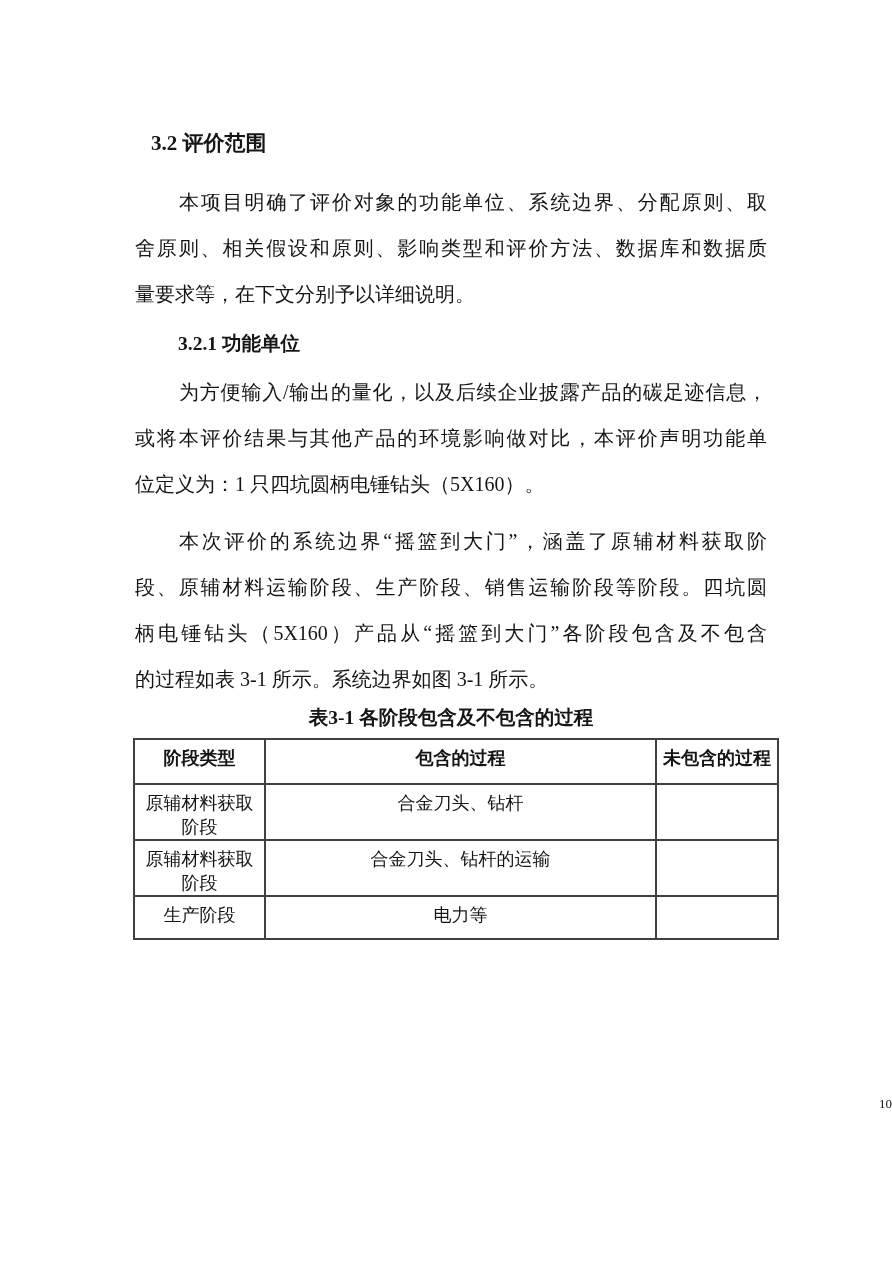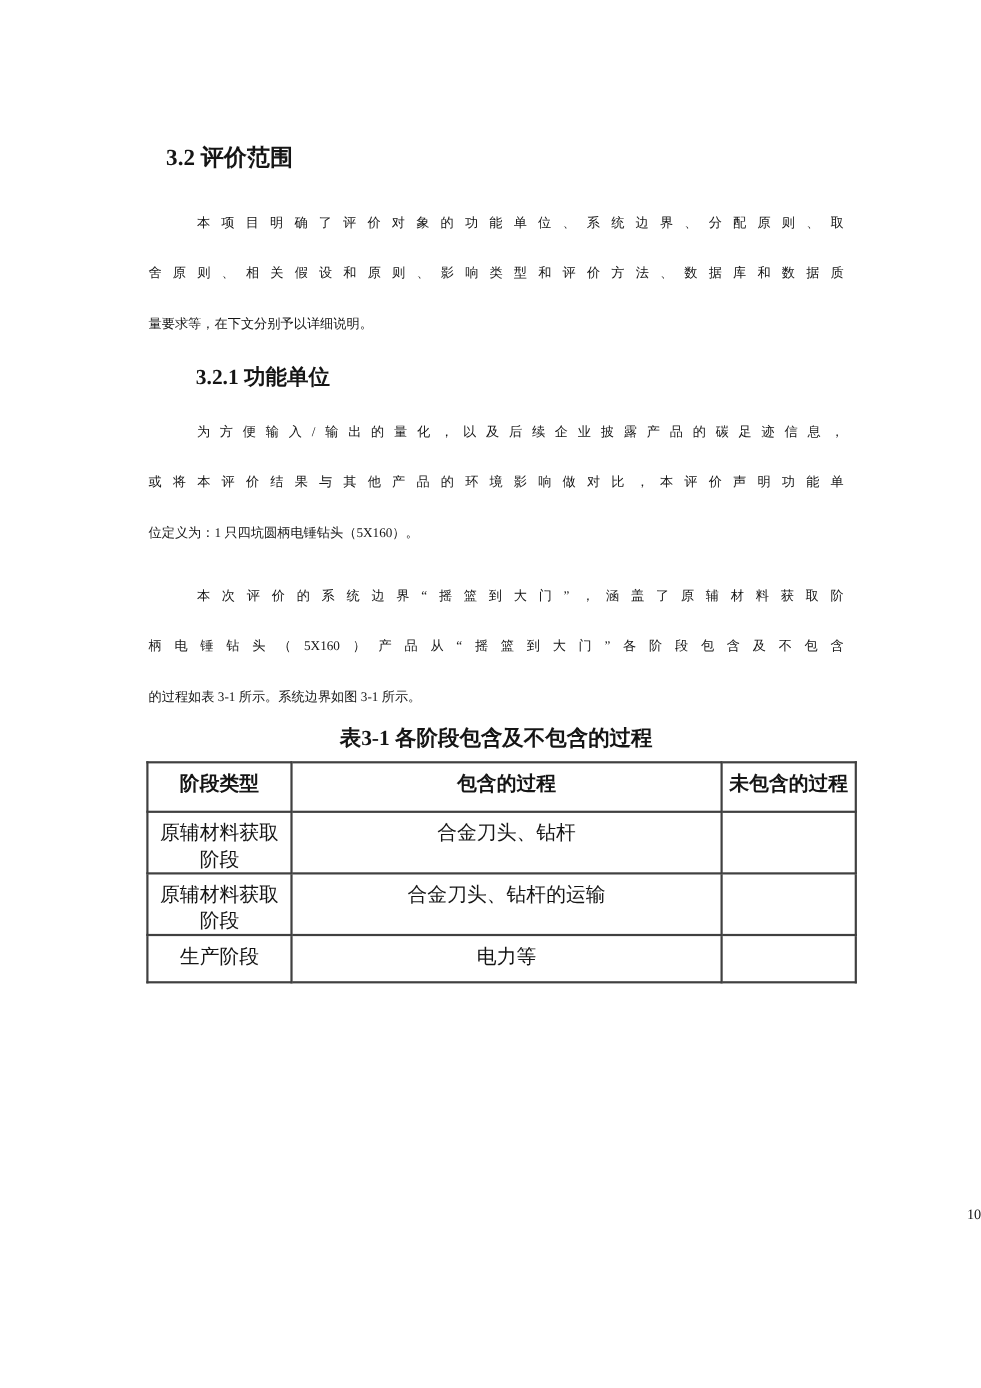--- a/index.html
+++ b/index.html
@@ -31,21 +31,21 @@
   }
   .h2 {
     margin: 13px 0 0 43px;
     font-size: 19.5px;
     line-height: 28px;
     font-weight: 700;
   }
   .para { margin: 11px 0 0 0; }
   .para.first { margin-top: 21px; }
   .line {
-    font-size: 12px;
+    font-size: 20px;
     line-height: 46px;
     text-align: justify;
     text-justify: inter-character;
     white-space: normal;
   }
   .line.just { text-align-last: justify; }
   .line.indent { text-indent: 44px; }
   .table-caption {
     margin: 2px 0 0 0;
     font-size: 19.5px;
@@ -106,20 +106,21 @@
 
     <div class="para">
       <div class="line just indent">为方便输入/输出的量化，以及后续企业披露产品的碳足迹信息，</div>
       <div class="line just">或将本评价结果与其他产品的环境影响做对比，本评价声明功能单</div>
       <div class="line">位定义为：1 只四坑圆柄电锤钻头（5X160）。</div>
     </div>
 
 
     <div class="para">
       <div class="line just indent">本次评价的系统边界“摇篮到大门”，涵盖了原辅材料获取阶</div>
+      <div class="line just">段、原辅材料运输阶段、生产阶段、销售运输阶段等阶段。四坑圆</div>
       <div class="line just">柄电锤钻头（5X160）产品从“摇篮到大门”各阶段包含及不包含</div>
       <div class="line">的过程如表 3-1 所示。系统边界如图 3-1 所示。</div>
     </div>
 
     <div class="table-caption">表3-1 各阶段包含及不包含的过程</div>
 
     <table class="doc-table">
       <colgroup>
         <col class="c1">
           <col class="c2">

